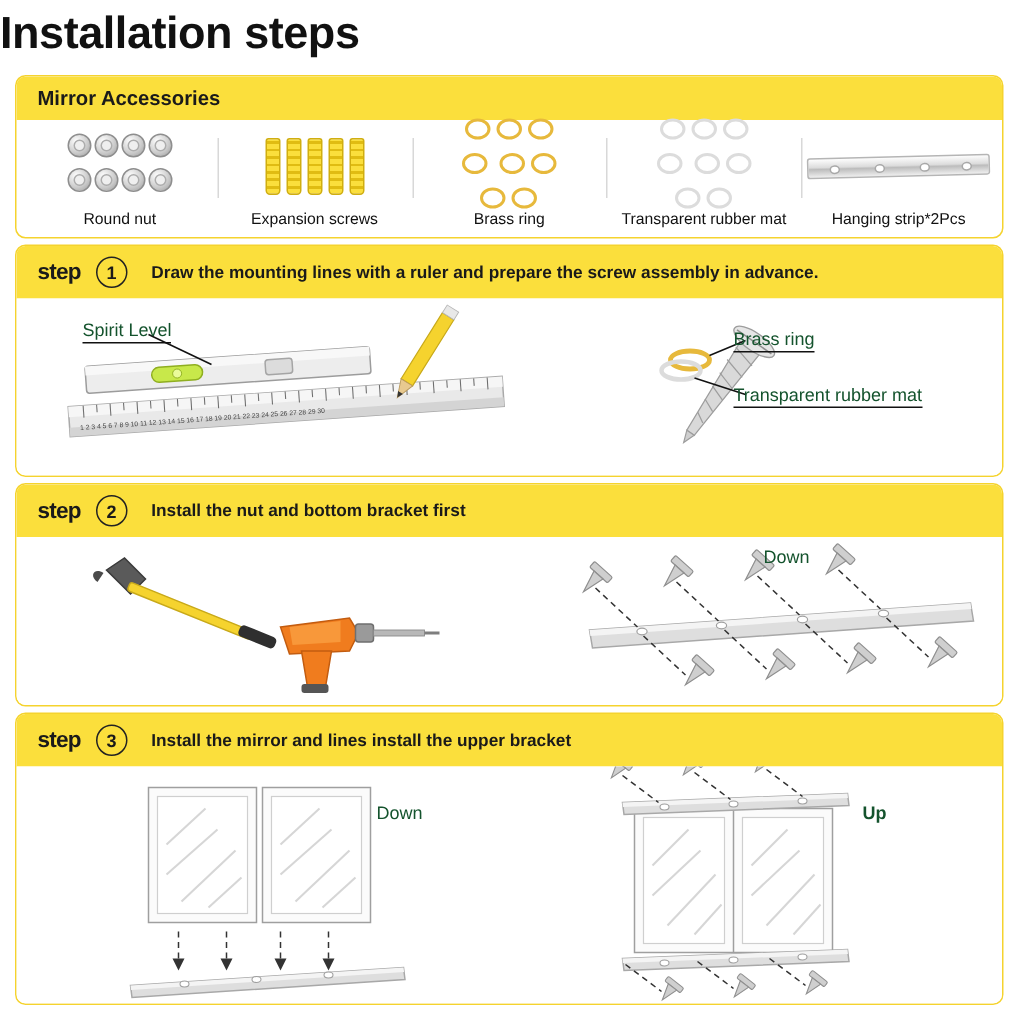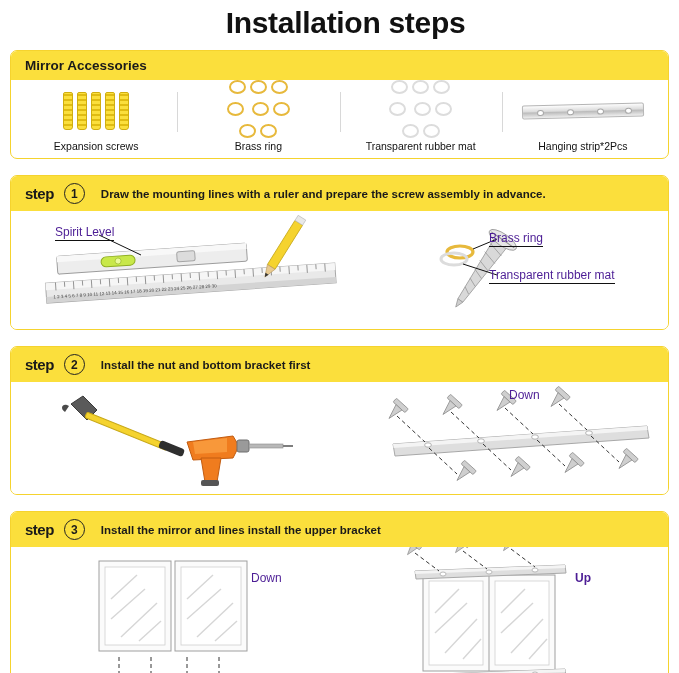--- a/index.html
+++ b/index.html
@@ -9,31 +9,30 @@
   }
   body {
     width: 679px;
     height: 673px;
     font-family: "Liberation Sans", sans-serif;
     color: #1a1a1a;
     position: relative;
     overflow: hidden;
   }
   .page-title {
-    text-align: center;
     font-size: 30px;
     font-weight: bold;
     letter-spacing: -0.3px;
-    padding: 6px 0 10px 12px;
+    padding: 6px 0 10px 0;
     color: #111;
   }
   .panel {
     border: 1.5px solid #f5d32e;
     border-radius: 7px;
-    margin: 0 10px 16px 10px;
+    margin: 0 10px 4px 10px;
     background: #fff;
     overflow: hidden;
   }
   .panel-head {
     background: #fbdf3c;
     padding: 7px 14px;
     font-size: 13.5px;
     font-weight: bold;
     display: flex;
     align-items: center;
@@ -146,40 +145,49 @@
     transform: rotate(-1.5deg);
   }
   .strip .hole {
     position:absolute; top:4px; width:5px; height:4px; border-radius:50%;
     background:#fff; border:1px solid #a8a8a8;
   }
   .panel-body { position: relative; background:#fff; }
   .lbl {
     position: absolute;
     font-size: 12px;
-    color: #4c1d95;
+    color: #14532d;
     white-space: nowrap;
   }
   .underline {
     border-bottom: 1.4px solid #111;
     padding-bottom: 1px;
   }
   svg { display:block; }
 </style>
 </head>
 <body>
 
 <div class="page-title">Installation steps</div>
 
 <div class="panel">
   <div class="panel-head">
     <span>Mirror Accessories</span>
   </div>
   <div class="acc-row">
 
+    <div class="acc-cell">
+      <div class="acc-art">
+        <div style="width:76px;">
+          <span class="nut"><i></i></span><span class="nut"><i></i></span><span class="nut"><i></i></span><span class="nut"><i></i></span>
+          <span class="nut"><i></i></span><span class="nut"><i></i></span><span class="nut"><i></i></span><span class="nut"><i></i></span>
+        </div>
+      </div>
+      <div class="acc-label">Round nut</div>
+    </div>
 
 
     <div class="acc-cell">
       <div class="acc-art">
         <span class="exp"></span>
           <span class="exp"></span>
           <span class="exp"></span>
           <span class="exp"></span>
           <span class="exp"></span>
       </div>

